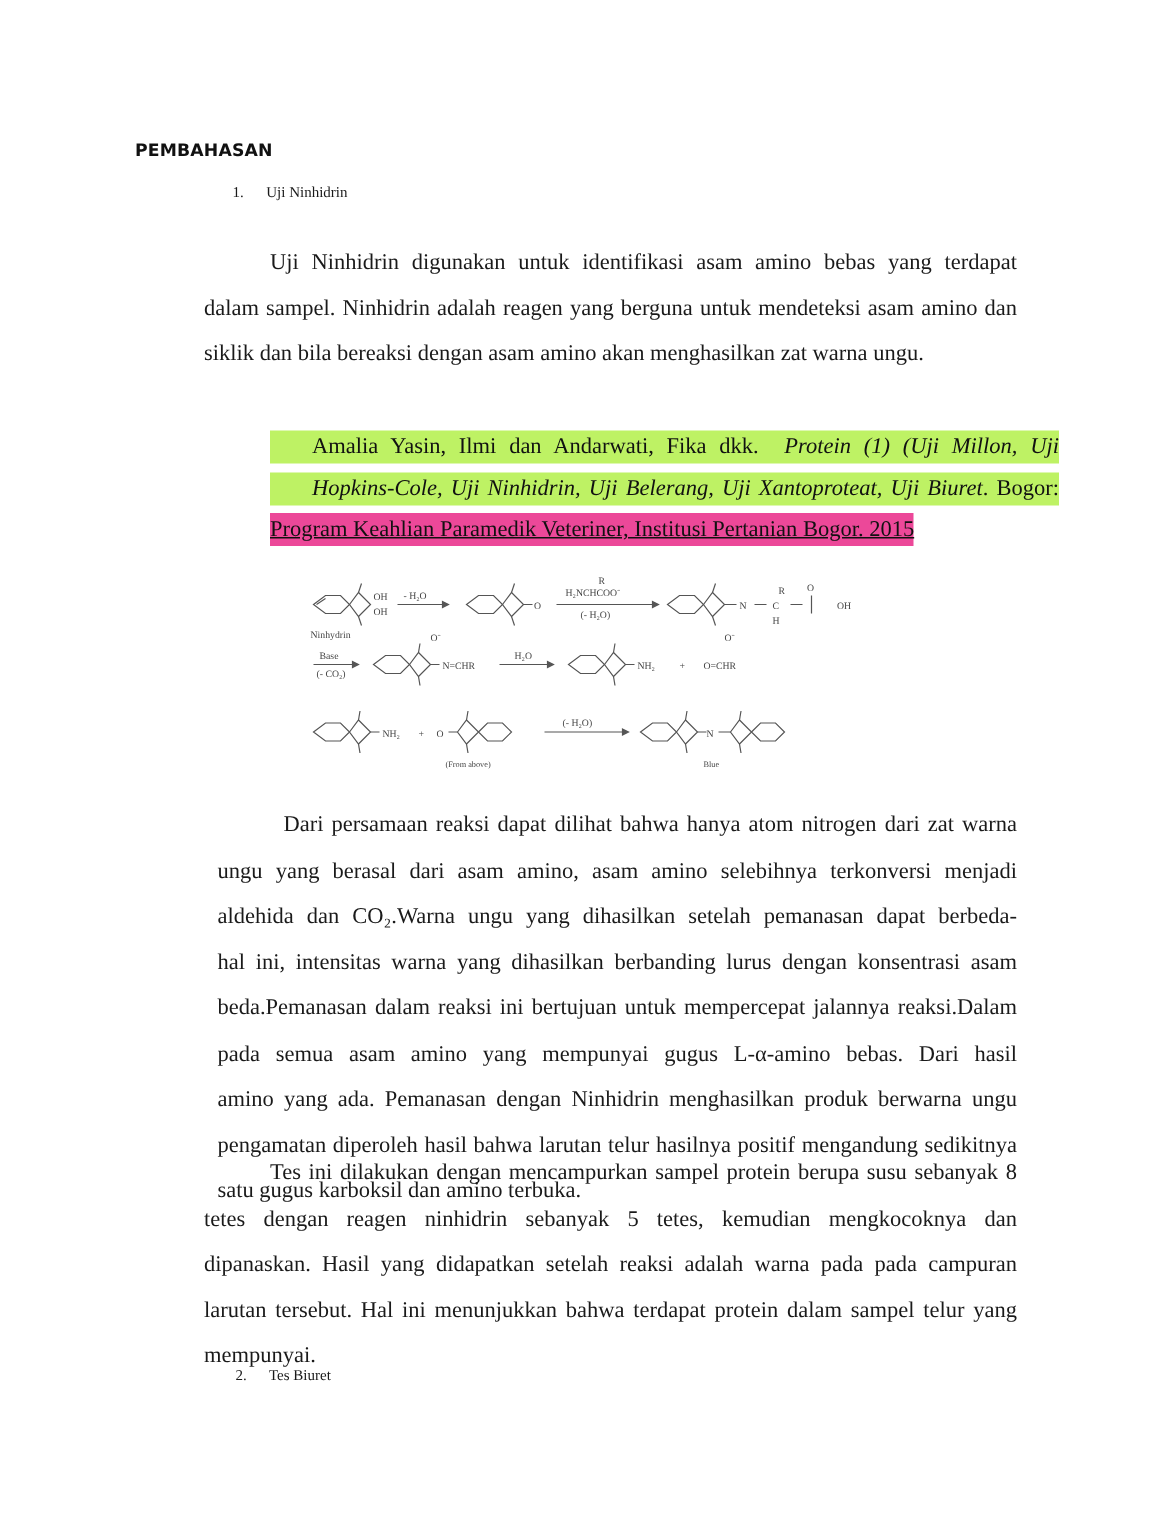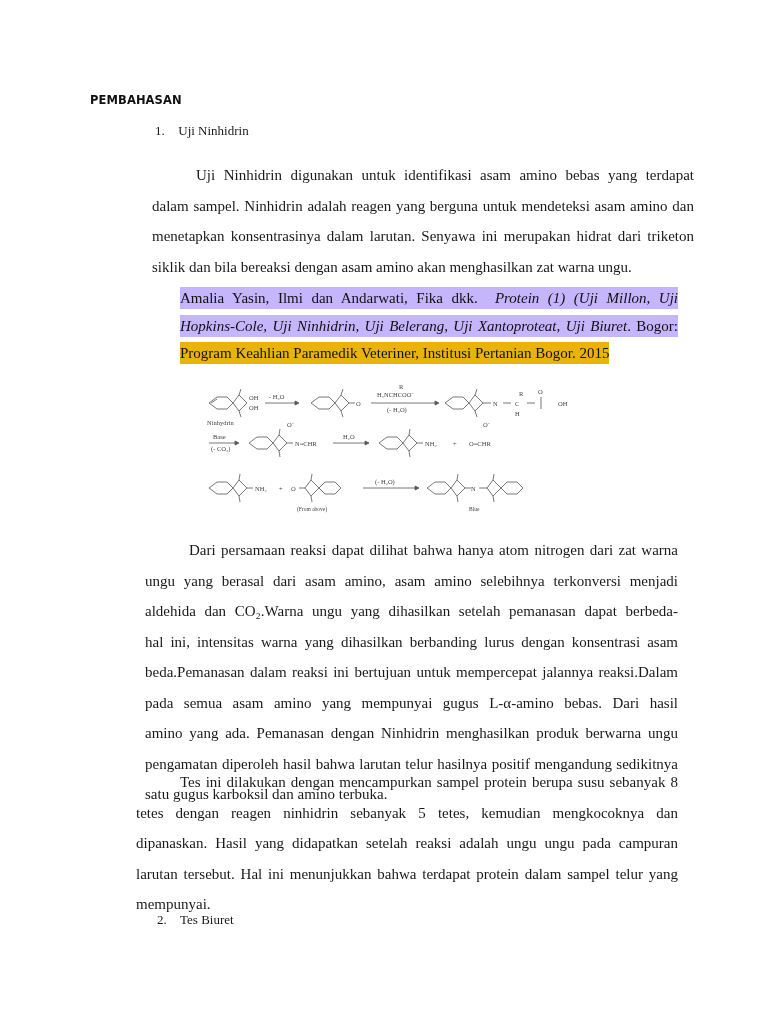--- a/index.html
+++ b/index.html
@@ -26,21 +26,21 @@
       left: 90px;
       top: 93px;
       font-family: "DejaVu Sans", sans-serif;
       font-weight: bold;
       font-size: 11.5px;
       letter-spacing: 0.1px;
       color: #111;
     }
     .list-item {
       position: absolute;
-      font-size: 13px;
+      font-size: 10px;
       color: #1a1a1a;
       white-space: nowrap;
     }
     .list-item .num {
       display: inline-block;
       width: 20px;
     }
     .para {
       position: absolute;
       font-size: 15px;
@@ -73,28 +73,30 @@
     .citation .line {
       display: block;
       text-align: justify;
       text-align-last: justify;
       white-space: nowrap;
       height: 27.5px;
     }
     .citation .line.last { text-align-last: left; }
     .hl-block {
       display: inline-block;
-      background: #c4b5fd;
+      background: #bef264;
       width: 100%;
       line-height: 22px;
+      padding-left: 28px;
     }
     .hl-last {
       display: inline-block;
-      background: #eab308;
+      background: #ec4899;
       line-height: 22px;
+      text-decoration: underline;
     }
     .figure {
       position: absolute;
       left: 203px;
       top: 383px;
       width: 370px;
       height: 135px;
     }
     .figure svg text {
       font-family: "Liberation Serif", serif;
@@ -105,24 +107,23 @@
 
 <div class="page">
 
   <div class="section-heading">PEMBAHASAN</div>
 
   <div class="list-item" style="left:155px; top:123px;">
     <span class="num">1.</span>
     <span>Uji Ninhidrin</span>
   </div>
 
-  <div class="para" style="left:136px; top:160px; width:542px;margin-left:16px;">
+  <div class="para" style="left:136px; top:160px; width:542px;">
     <span class="line indent">Uji Ninhidrin digunakan untuk identifikasi asam amino bebas yang terdapat</span>
     <span class="line">dalam sampel. Ninhidrin adalah reagen yang berguna untuk mendeteksi asam amino dan</span>
-    <span class="line">menetapkan konsentrasinya dalam larutan. Senyawa ini merupakan hidrat dari triketon</span>
     <span class="line last">siklik dan bila bereaksi dengan asam amino akan menghasilkan zat warna ungu.</span>
   </div>
 
   <div class="citation">
     <span class="line"><span class="hl-block"><span>Amalia Yasin, Ilmi dan Andarwati, Fika dkk.</span>&nbsp; <i>Protein (1) (Uji Millon, Uji</i></span></span>
     <span class="line"><span class="hl-block"><i>Hopkins-Cole, Uji Ninhidrin, Uji Belerang, Uji Xantoproteat, Uji Biuret</i><span>. Bogor:</span></span></span>
     <span class="line last"><span class="hl-last">Program Keahlian Paramedik Veteriner, Institusi Pertanian Bogor. 2015</span></span>
   </div>
 
   <div class="figure">
@@ -239,21 +240,21 @@
     <span class="line">beda.Pemanasan dalam reaksi ini bertujuan untuk mempercepat jalannya reaksi.Dalam</span>
     <span class="line">pada semua asam amino yang mempunyai gugus L-α-amino bebas. Dari hasil</span>
     <span class="line">amino yang ada. Pemanasan dengan Ninhidrin menghasilkan produk berwarna ungu</span>
     <span class="line">pengamatan diperoleh hasil bahwa larutan telur hasilnya positif mengandung sedikitnya</span>
     <span class="line last">satu gugus karboksil dan amino terbuka.</span>
   </div>
 
   <div class="para" style="left:136px; top:767px; width:542px;">
     <span class="line indent">Tes ini dilakukan dengan mencampurkan sampel protein berupa susu sebanyak 8</span>
     <span class="line">tetes dengan reagen ninhidrin sebanyak 5 tetes, kemudian mengkocoknya dan</span>
-    <span class="line">dipanaskan. Hasil yang didapatkan setelah reaksi adalah ungu ungu pada campuran</span>
+    <span class="line">dipanaskan. Hasil yang didapatkan setelah reaksi adalah warna pada pada campuran</span>
     <span class="line">larutan tersebut. Hal ini menunjukkan bahwa terdapat protein dalam sampel telur yang</span>
     <span class="line last">mempunyai.</span>
   </div>
 
   <div class="list-item" style="left:157px; top:912px;">
     <span class="num">2.</span>
     <span>Tes Biuret</span>
   </div>
 
 </div>

